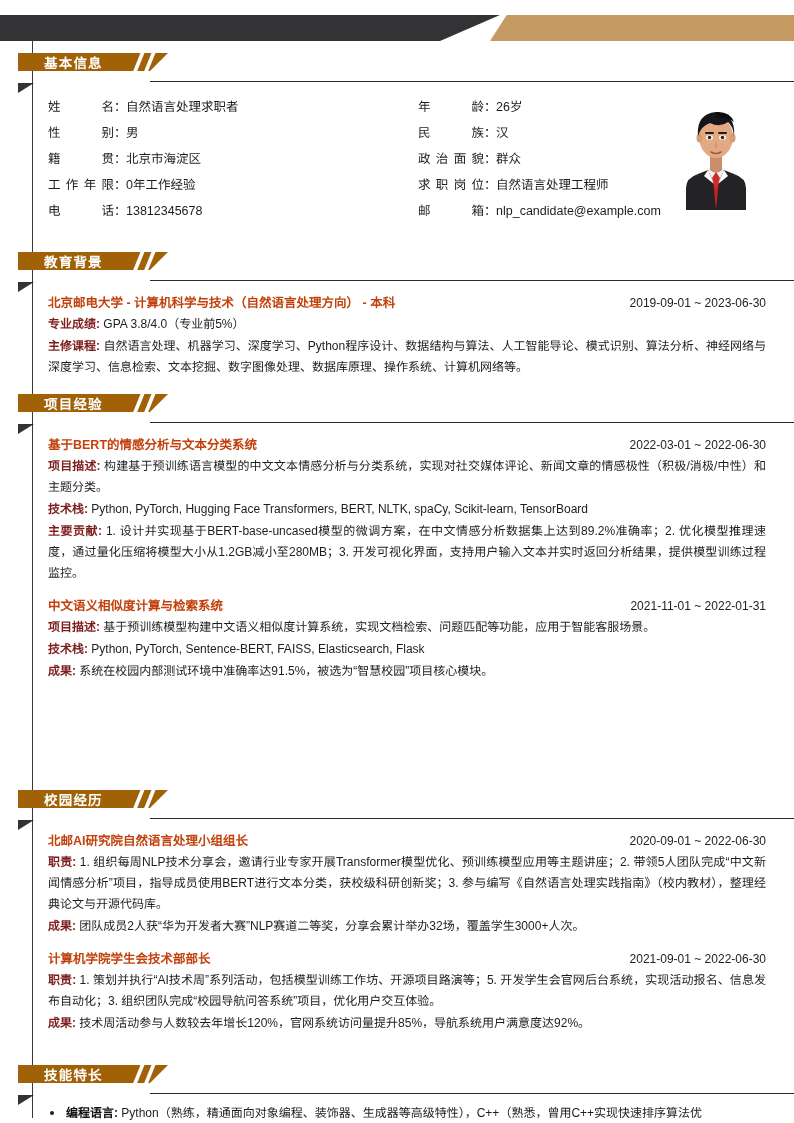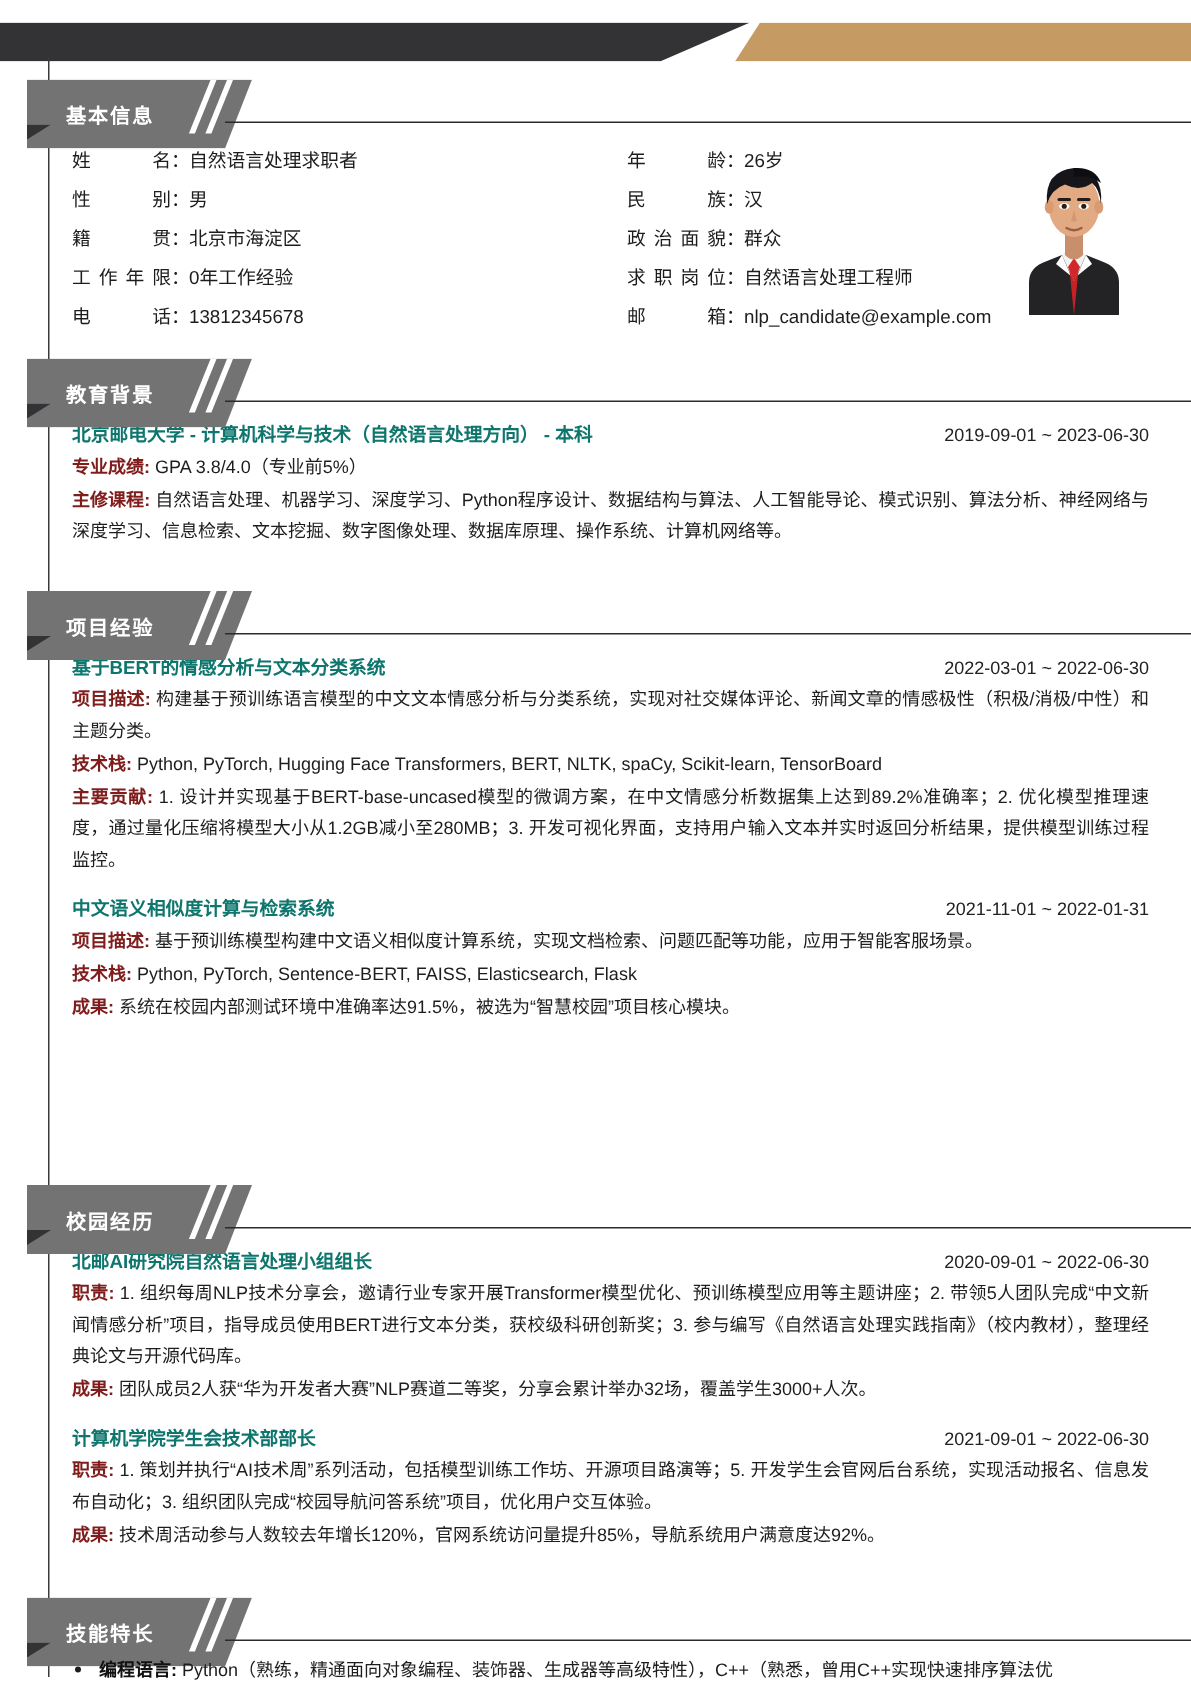--- a/index.html
+++ b/index.html
@@ -57,23 +57,23 @@
     left: 0;
     width: 794px;
   }
   .sec-head {
     position: relative;
     height: 30px;
   }
   .sec-head .tag {
     position: absolute;
     left: 18px; top: 0;
-    height: 46px;
+    height: 18px;
     min-width: 150px;
-    background: #737373;
+    background: #a16207;
     clip-path: polygon(0 0, 100% 0, 88% 100%, 0 100%);
     padding: 0 34px 0 26px;
     display: flex; align-items: center;
     overflow: hidden;
   }
   .sec-head .tag-title {
     color: #ffffff;
     font-size: 13.5px;
     font-weight: bold;
     letter-spacing: 1.2px;
@@ -150,21 +150,21 @@
   .entry + .entry { padding-top: 10px; }
   .entry-head {
     display: flex;
     justify-content: space-between;
     align-items: baseline;
     padding-bottom: 3px;
   }
   .entry-title {
     font-size: 12.5px;
     font-weight: bold;
-    color: #0f766e;
+    color: #c2410c;
     text-align: right;
   }
   .entry-date {
     font-size: 12px;
     color: #222;
     white-space: nowrap;
     padding-left: 14px;
   }
   .entry-line {
     font-size: 12px;
@@ -350,21 +350,21 @@
 
             <path d="M44 48 L42 55 Q44 56.5 46 55 Z" fill="#cf9670" opacity="0.85"></path>
 
             <path d="M39 60 Q44 63 49 60" stroke="#9c5d47" stroke-width="1.6" fill="none" stroke-linecap="round"></path>
           </svg>
         </div>
       </div>
     </div>
   </div>
 
-  <div class="section" style="top:239px;">
+  <div class="section" style="top:252px;">
     <div class="sec-head">
       <div class="tag">
         <span class="tag-title">教育背景</span>
         <span class="slash s1"></span>
         <span class="slash s2"></span>
       </div>
       <div class="notch"></div>
       <div class="rule"></div>
     </div>
     <div class="sec-body">

